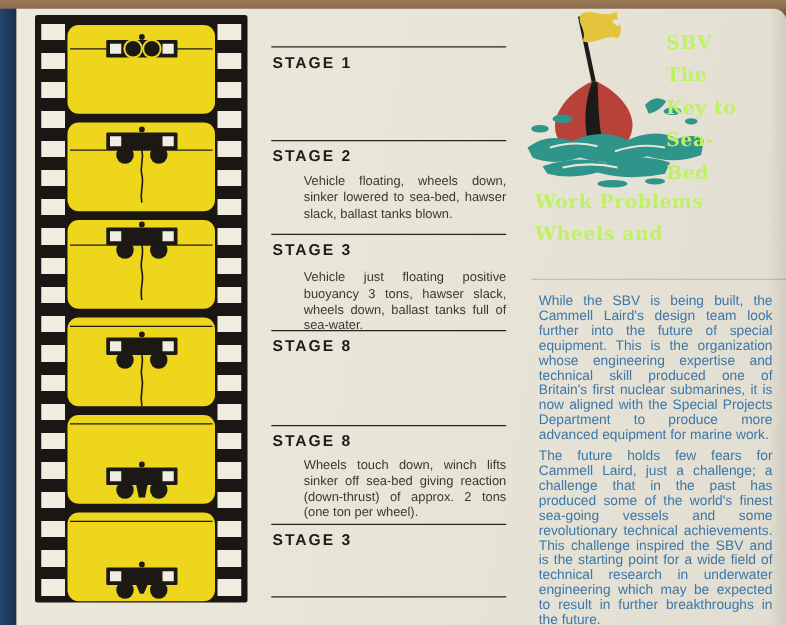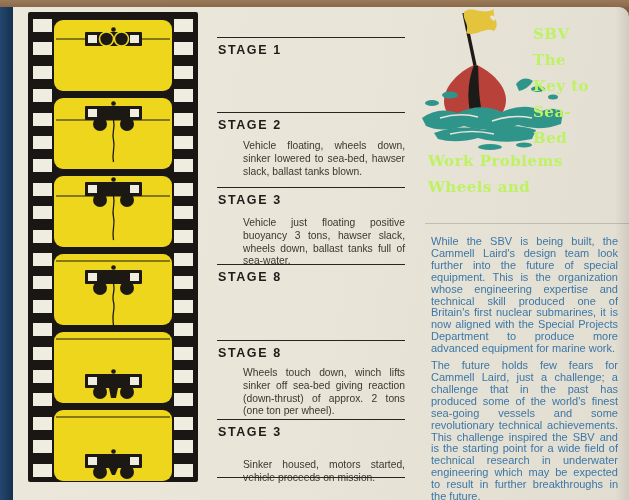--- a/index.html
+++ b/index.html
@@ -159,21 +159,20 @@
     <div class="stage-label">STAGE 8</div>
   </div>
   <div class="stage" style="top:316px">
     <div class="stage-rule"></div>
     <div class="stage-label">STAGE 8</div>
     <div class="stage-body" style="--bt:27px">Wheels touch down, winch lifts sinker off sea-bed giving reaction (down-thrust) of approx. 2 tons (one ton per wheel).</div>
   </div>
   <div class="stage" style="top:395px">
     <div class="stage-rule"></div>
     <div class="stage-label">STAGE 3</div>
-    <div class="stage-body" style="--bt:40px">Sinker housed, motors started, vehicle proceeds on mission.</div>
   </div>
   <div class="bottom-rule"></div>
 
   <div class="buoy-wrap">
     <svg width="145" height="148" viewBox="0 0 145 148">
 
       <line x1="55.5" y1="62" x2="44" y2="7" stroke="#1d1b18" stroke-width="3.4"></line>
 
       <path d="M44 6 C52 -1 62 10 74 3 C72 12 81 16 74 25 C66 20 56 31 46 27 C50 18 42 14 44 6 Z" fill="#e3c43c"></path>
       <path d="M70 10 C74 8 78 12 74 15 C71 13 70 12 70 10 Z" fill="#e8e4d8"></path>

